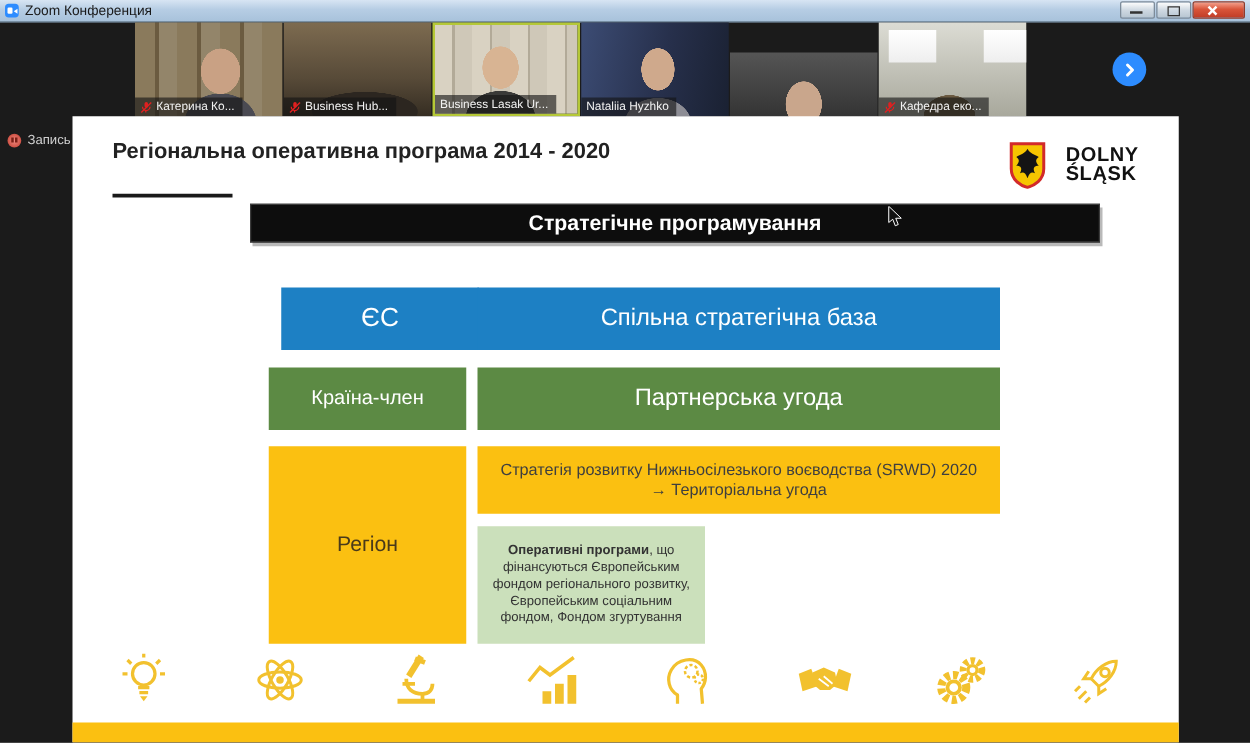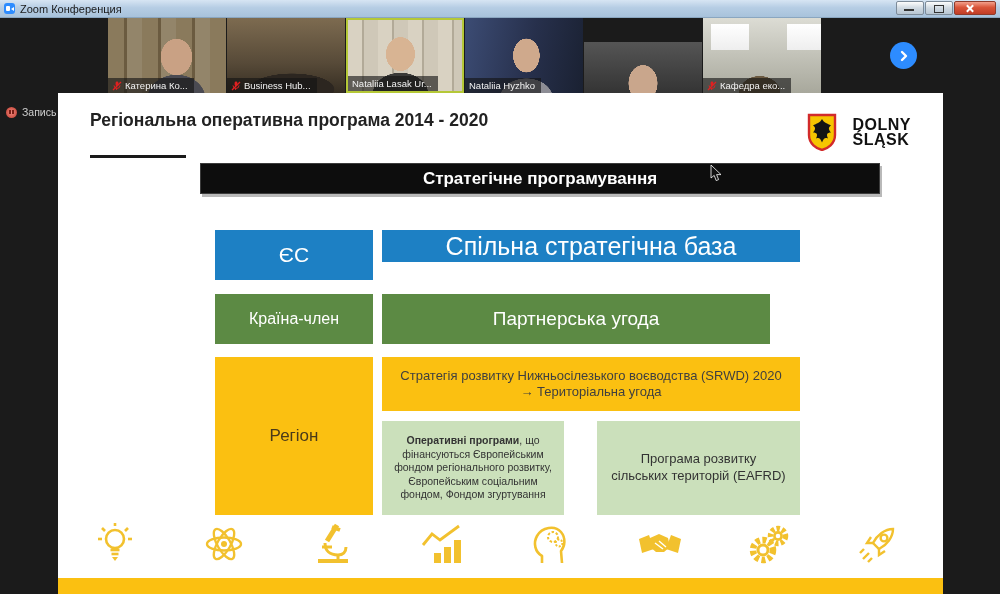--- a/index.html
+++ b/index.html
@@ -72,24 +72,24 @@
   .banner{position:absolute;left:142px;top:70px;width:678px;height:29px;background:#0d0d0d;
     border:1px solid #3c3c3c;box-shadow:2px 3px 0 #b9b9b9;display:flex;align-items:center;justify-content:center;
     color:#fff;font-size:17px;font-weight:bold;}
   .cursor{position:absolute;left:652px;top:72px;z-index:3;}
 
   .box{position:absolute;display:flex;align-items:center;justify-content:center;text-align:center;box-sizing:border-box;}
   .blue{background:#1d80c4;color:#fff;}
   .green{background:#5c8a44;color:#fff;}
   .yellow{background:#fbc011;color:#3c3520;}
   .lgreen{background:#cbe0bb;color:#333;}
-  .b-eu{left:157px;top:137px;width:158px;height:50px;font-size:21px;}
-  .b-base{left:324px;top:137px;width:418px;height:32px;font-size:25px;}
+  .b-eu{left:167px;top:137px;width:158px;height:50px;font-size:21px;}
+  .b-base{left:324px;top:137px;width:418px;height:50px;font-size:19px;}
   .b-member{left:157px;top:201px;width:158px;height:50px;font-size:16px;}
-  .b-partner{left:324px;top:201px;width:388px;height:50px;font-size:19px;}
+  .b-partner{left:324px;top:201px;width:418px;height:50px;font-size:19px;}
   .b-region{left:157px;top:264px;width:158px;height:158px;font-size:17px;color:#4a3a1a;}
   .b-srwd{left:324px;top:264px;width:418px;height:54px;font-size:13px;color:#3f3f3f;padding:4px 14px;line-height:1.25;}
   .b-oper{left:324px;top:328px;width:182px;height:94px;font-size:10.5px;line-height:1.3;padding:6px 12px;}
   .b-rural{left:539px;top:328px;width:203px;height:94px;font-size:13px;line-height:1.3;padding:6px 14px;}
 
   .icons-row{position:absolute;left:34px;right:42px;top:428px;display:flex;justify-content:space-between;align-items:flex-end;}
   .icn{width:46px;height:46px;}
   .bottom-strip{position:absolute;left:0;right:0;bottom:0;height:16px;background:#fbc011;}
 </style>
 </head>
@@ -132,21 +132,21 @@
             <rect x="3.6" y="0.6" width="2.8" height="4.6" rx="1.4" fill="#e02020"></rect>
             <path d="M2 4.4a3 3 0 0 0 6 0" fill="none" stroke="#e02020" stroke-width="1"></path>
             <line x1="4.6" y1="7" x2="4.6" y2="9" stroke="#e02020" stroke-width="1"></line>
             <line x1="1" y1="9" x2="9" y2="1" stroke="#e02020" stroke-width="1.2"></line>
           </svg>
         <span>Business Hub...</span>
       </span>
     </div>
     <div class="thumb bg3 active">
       <span class="name-tag">
-        <span>Nataliia Lasak Ur...</span>
+        <span>Business Lasak Ur...</span>
       </span>
     </div>
     <div class="thumb bg4">
       <span class="name-tag">
         <span>Nataliia Hyzhko</span>
       </span>
     </div>
     <div class="thumb bg5">
       <span class="name-tag">
         <svg class="mic" viewBox="0 0 10 10">
@@ -206,21 +206,20 @@
 
     <div class="box blue b-eu">ЄС</div>
     <div class="box blue b-base">Спільна стратегічна база</div>
     <div class="box green b-member">Країна-член</div>
     <div class="box green b-partner">Партнерська угода</div>
     <div class="box yellow b-region">Регіон</div>
     <div class="box yellow b-srwd">Стратегія розвитку Нижньосілезького воєводства (SRWD) 2020 → Територіальна угода</div>
     <div class="box lgreen b-oper">
       <span><b>Оперативні програми</b><span>, що фінансуються Європейським фондом регіонального розвитку, Європейським соціальним фондом, Фондом згуртування</span></span>
     </div>
-    <div class="box lgreen b-rural">Програма розвитку сільських територій (EAFRD)</div>
 
     <div class="icons-row">
       <svg class="icn" viewBox="0 0 46 46" fill="none" stroke="#f2c12e" stroke-width="2.6">
         <circle cx="23" cy="18" r="9"></circle>
           <line x1="18.5" y1="29" x2="27.5" y2="29"></line>
           <line x1="19.5" y1="33" x2="26.5" y2="33"></line>
           <polygon points="20,36 26,36 23,40" fill="#f2c12e" stroke="none"></polygon>
         <line x1="6" y1="18" x2="10" y2="18"></line>
           <line x1="36" y1="18" x2="40" y2="18"></line>
           <line x1="10" y1="7" x2="13" y2="10"></line>

